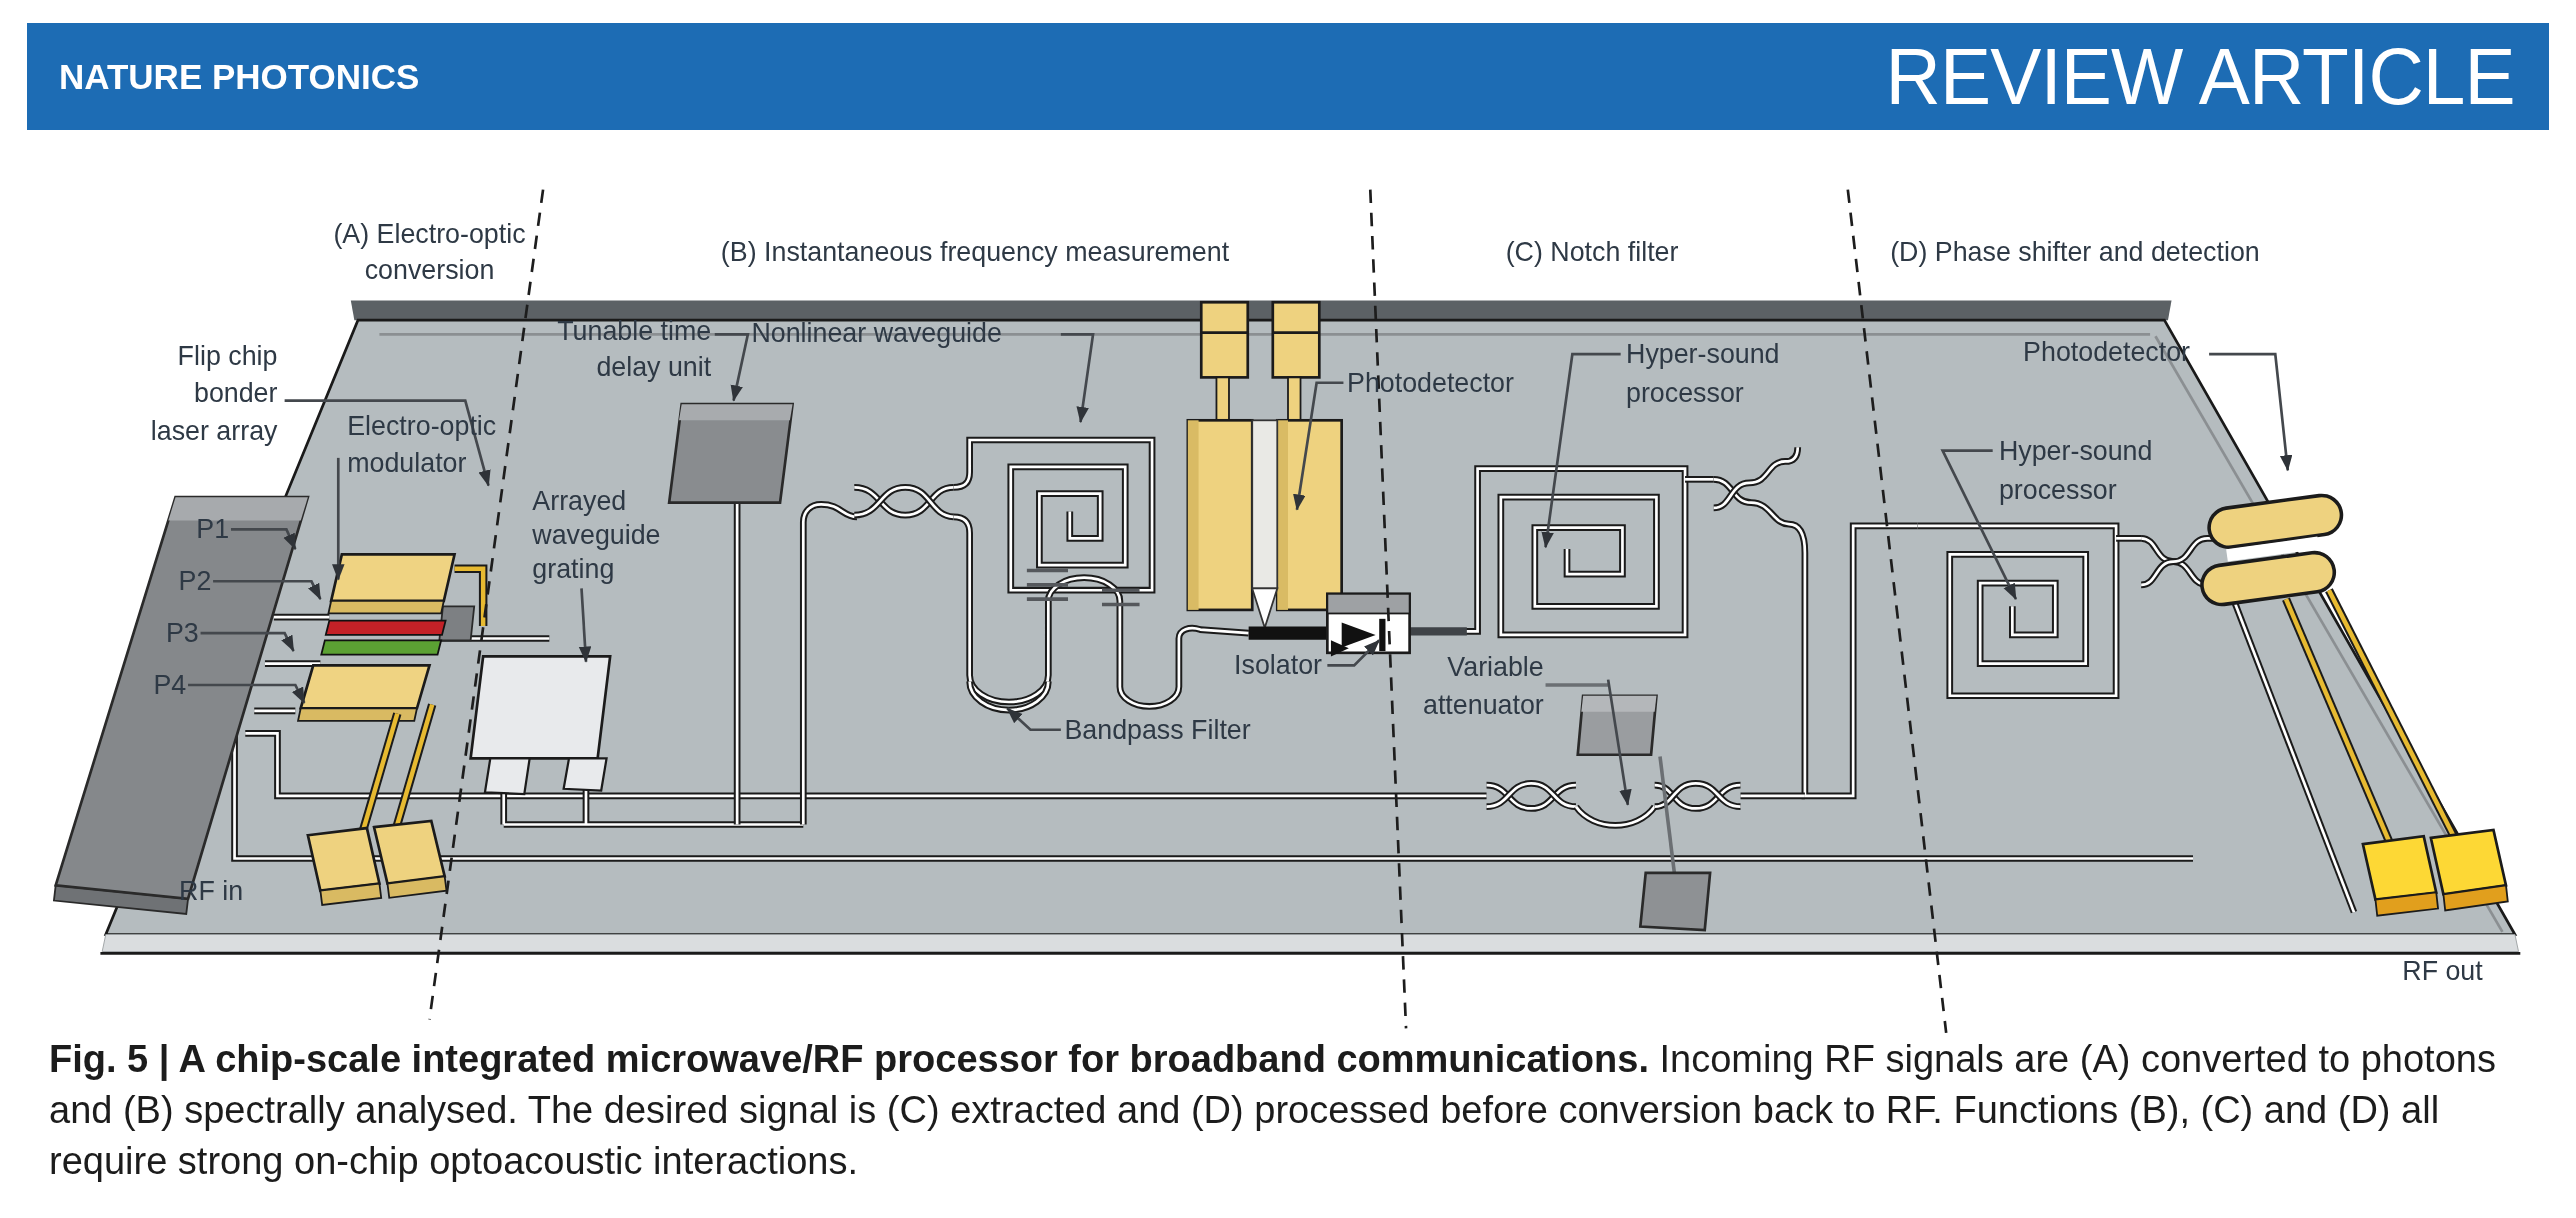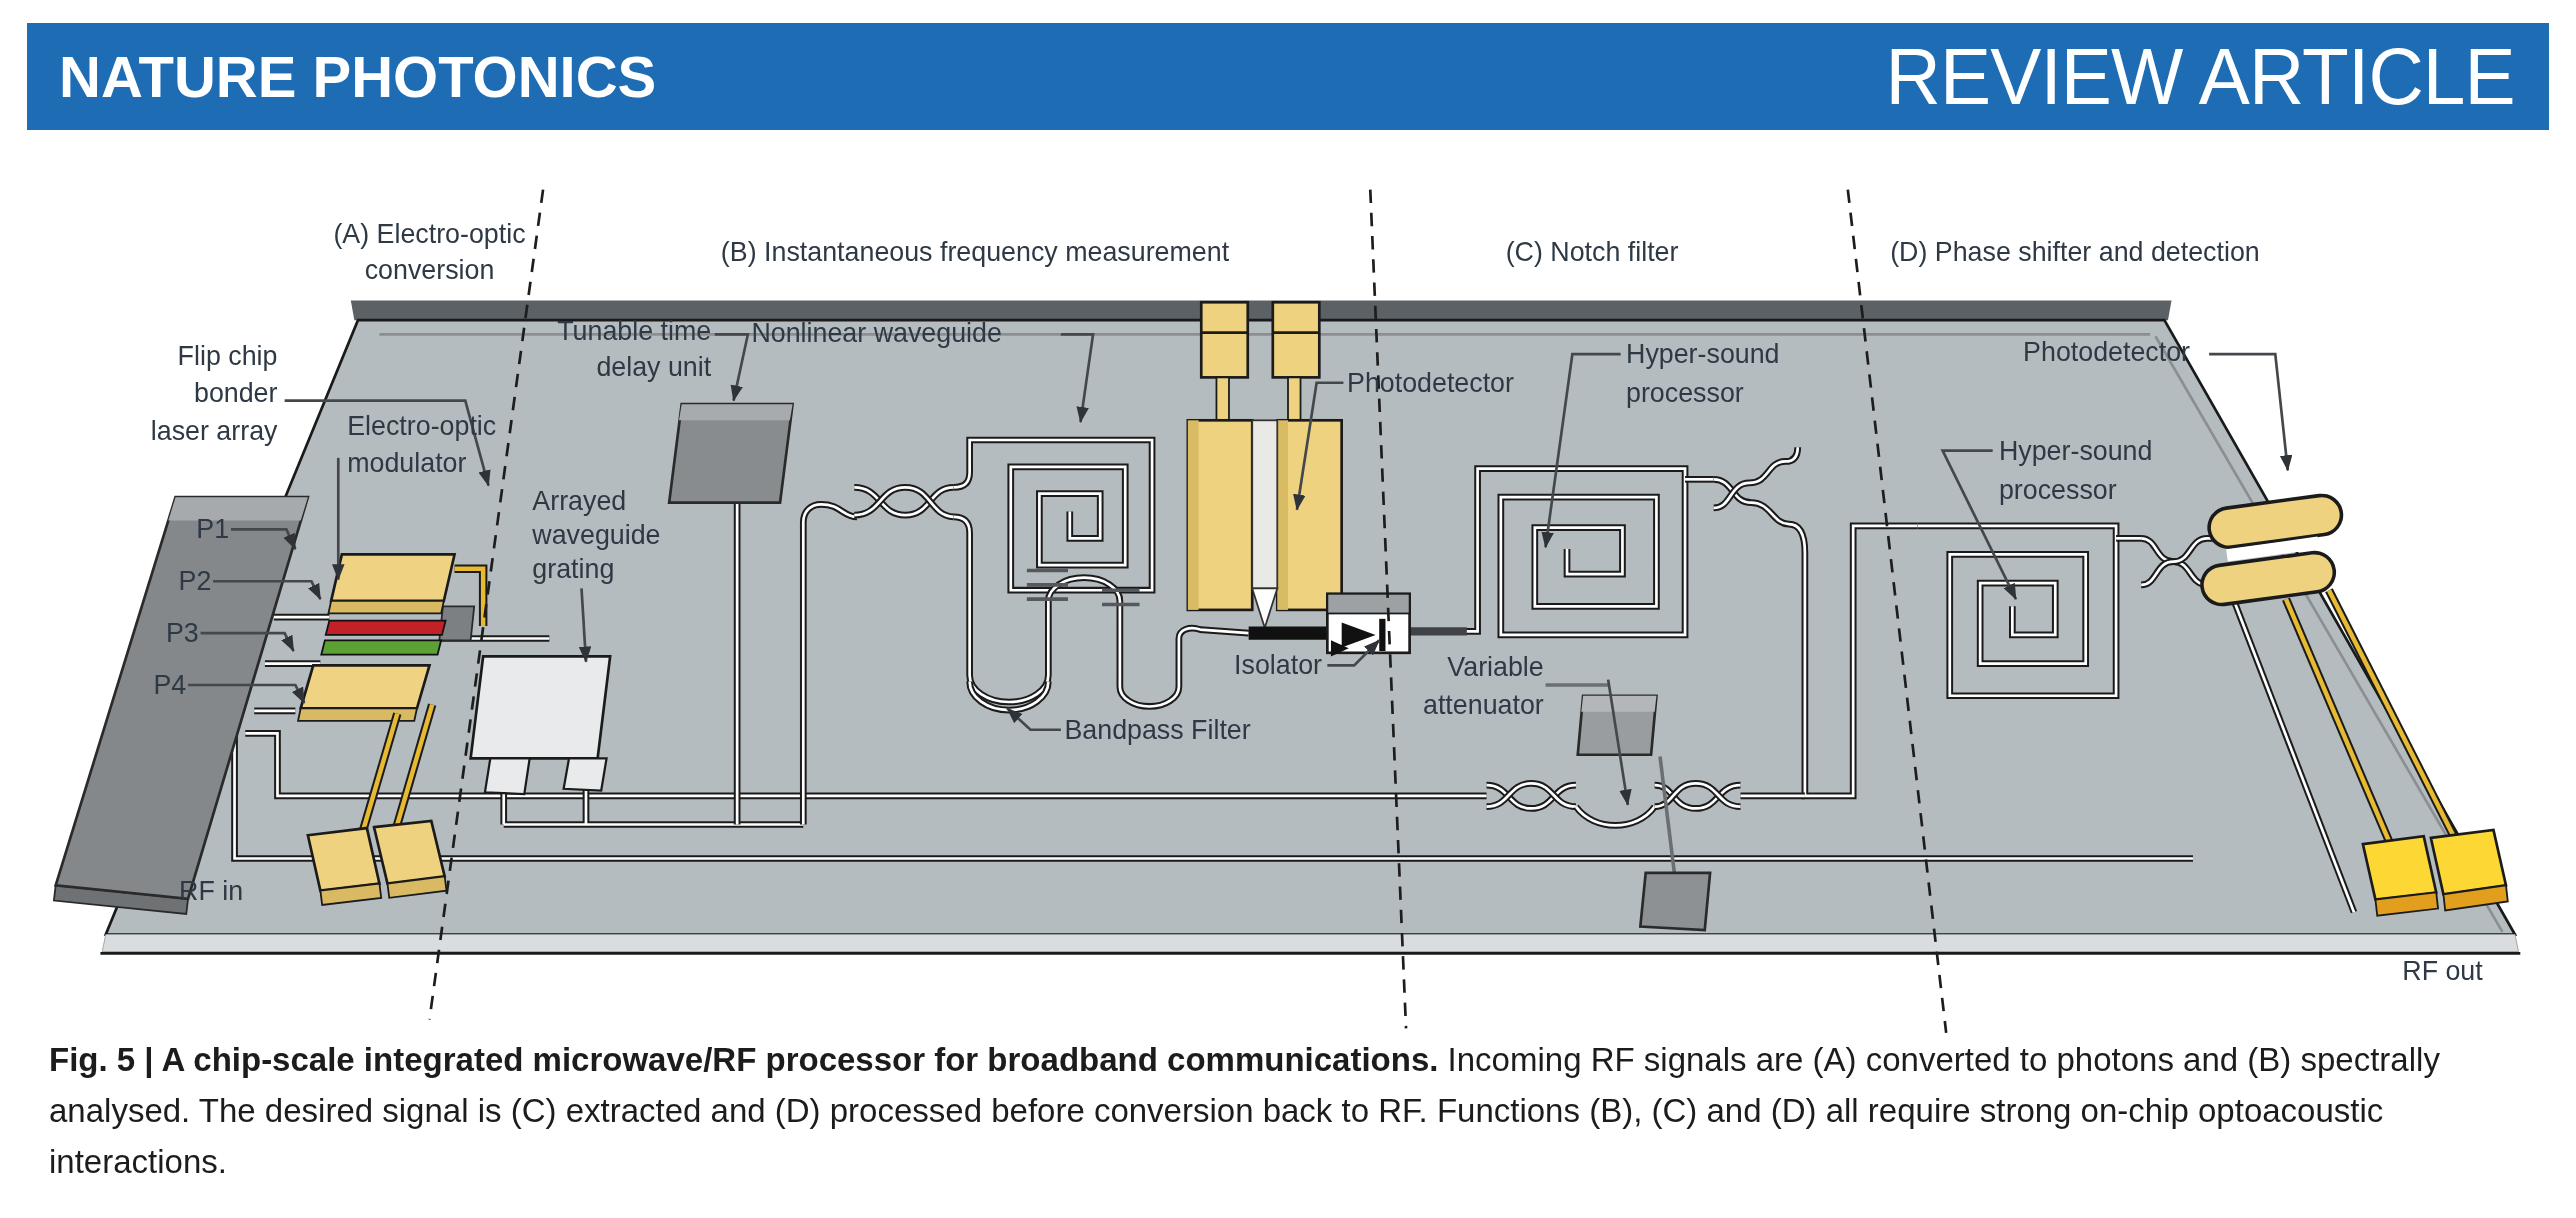--- a/index.html
+++ b/index.html
@@ -2,35 +2,35 @@
 <html style="font-size:14.3px"><head>
 <meta charset="utf-8">
 <style>
   html,body{margin:0;padding:0;background:#ffffff;}
   #page{position:relative;width:2576px;height:1218px;background:#ffffff;overflow:hidden;
         font-family:"Liberation Sans",sans-serif;}
   
   #header-bar{position:absolute;left:27px;top:23px;width:2522px;height:107px;
     display:flex;align-items:center;justify-content:space-between;box-sizing:border-box;
     padding:0 34px 0 32px;}
-  #journal-title{color:#fff;font-size:58px;font-weight:bold;letter-spacing:0px;}
+  #journal-title{color:#fff;font-size:35px;font-weight:bold;letter-spacing:0px;}
   #article-type{color:#fff;font-size:79px;font-weight:400;letter-spacing:-0.9px;transform:scaleX(.97);transform-origin:right center;}
   
   #fig{position:absolute;left:0;top:0;width:2576px;height:1218px;}
   .wg{fill:none;stroke:#1b1b1b;stroke-width:7.5;}
   .wgc{fill:none;stroke:#ffffff;stroke-width:3;}
   .yt{fill:none;stroke:#1b1b1b;stroke-width:9.5;}
   .ytc{fill:none;stroke:#e7ba31;stroke-width:5;}
   .gl{fill:none;stroke:#6b6f73;stroke-width:4;}
   .ldr{fill:none;stroke:#44484d;stroke-width:3;marker-end:url(#ah);}
   .dash{stroke:#1d1d1d;stroke-width:3;stroke-dasharray:15 11;fill:none;}
   .lbl{font-family:"Liberation Sans",sans-serif;font-size:30px;fill:#2e3945;}
   
   #caption{position:absolute;left:49px;top:1034px;width:2476px;
-    font-size:33px;line-height:51px;color:#1c1c1c;}
+    font-size:38px;line-height:51px;color:#1c1c1c;}
   #caption .cap-bold{font-weight:bold;}
 </style>
 </head>
 <body>
 
 <div id="page">
 
   <div id="header-bar" style="background:#1d6cb4;">
     <span id="journal-title">NATURE PHOTONICS</span>
     <span id="article-type">REVIEW ARTICLE</span>

